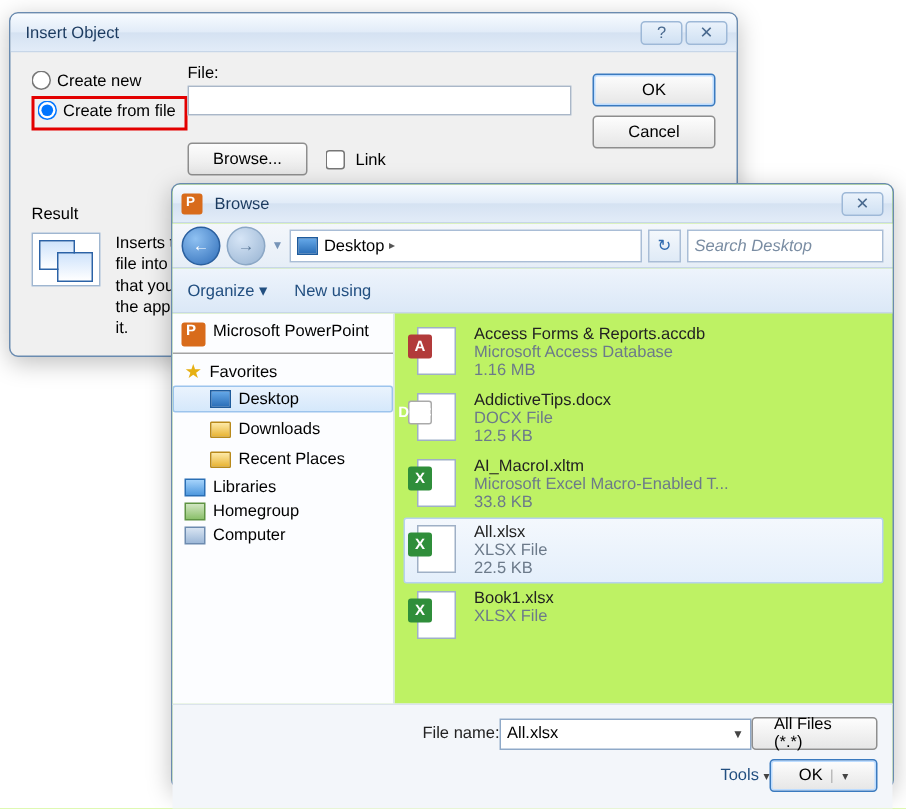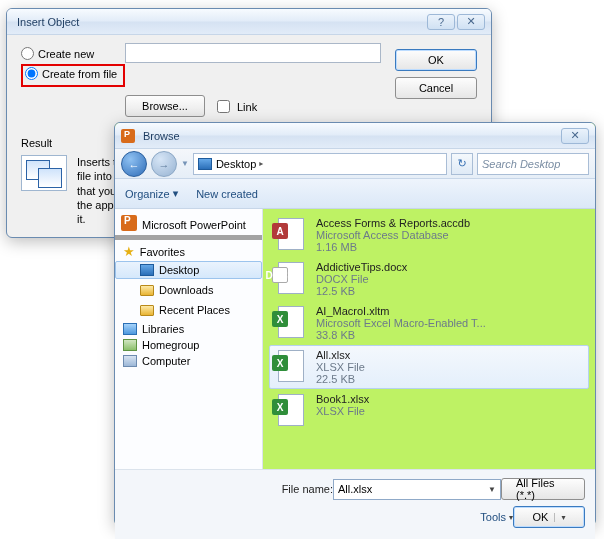--- a/index.html
+++ b/index.html
@@ -41,37 +41,37 @@
 
 .addrrow { height: 30px; background: linear-gradient(#f4f7fb,#e6eef7); border-bottom:1px solid #c7d6e8; display:flex; align-items:center; padding:0 6px; gap:4px;}
 .navbtn { width:26px; height:26px; border-radius:50%; background:radial-gradient(circle at 35% 30%,#8fc1f2,#2f6db8);border:1px solid #2a5f9e; display:flex;align-items:center;justify-content:center;color:#fff;}
 .navbtn.fwd{background:radial-gradient(circle at 35% 30%,#d6e5f6,#97b3d2);color:#5c7999;border-color:#8ba7c5;}
 .navsep{font-size:8px;color:#7694b7;}
 .addrbar { flex:1; height:22px; border:1px solid #a9bdd6; background:#fff; display:flex; align-items:center; padding:0 4px; gap:4px;}
 .addrbar .seg { display:flex; align-items:center; gap:3px;}
 .addrbar .arr { font-size:8px; color:#555;}
 .deskicon{width:14px;height:12px;background:linear-gradient(#65a8e8,#2b6fb8);border:1px solid #1e5b9c;}
 .refbtn{width:22px;height:22px;border:1px solid #a9bdd6;background:linear-gradient(#f4f8fc,#dfeaf6);display:flex;align-items:center;justify-content:center;color:#2f6ab0;}
-.searchbox{width:112px;height:22px;border:1px solid #a9bdd6;background:#fff;display:flex;align-items:center;padding:0 4px;color:#7a8da3;font-style:italic;}
+.searchbox{width:131px;height:22px;border:1px solid #a9bdd6;background:#fff;display:flex;align-items:center;padding:0 4px;color:#7a8da3;font-style:italic;}
 
 .toolbar { height:30px; background:linear-gradient(#eef4fc,#dbe8f7); border-bottom:1px solid #c7d6e8; display:flex; align-items:center; padding:0 10px; gap:18px;}
 .toolbar .tbitem{color:#224f80; display:flex; align-items:center; gap:3px;}
 
 .split { display:flex; height:260px; }
 .tree { width:148px; border-right:1px solid #dbe3ec; overflow:hidden; background:#fcfdff; padding-top:2px;}
 .tree .grp { margin:4px 0 2px 8px; display:flex; align-items:center; gap:5px;}
 .tree .item { margin:2px 0; padding:2px 4px 2px 24px; display:flex; align-items:center; gap:5px; border:1px solid transparent; border-radius:2px;}
 .tree .item.sel { background:linear-gradient(#eaf3fd,#d5e8fb); border-color:#9cc4ed;}
 .foldericn{width:14px;height:11px;background:linear-gradient(#fde9a7,#e8b434);border:1px solid #b8891a;border-radius:1px;}
 .staricn{color:#e6b014;font-size:13px;}
 .libicn{width:14px;height:12px;background:linear-gradient(#a5d3fb,#4e98de);border:1px solid #2a6fb5;}
 .compicn{width:14px;height:12px;background:linear-gradient(#d8e4f2,#9db8d8);border:1px solid #6d8bb0;}
 .hgicn{width:14px;height:12px;background:linear-gradient(#d1e6c2,#8bc06b);border:1px solid #5e9443;}
 
-.ppshort{display:flex;align-items:flex-end;gap:5px;padding:4px 6px;border-bottom:5px solid #a3a3a3;margin-bottom:4px;}
+.ppshort{display:flex;align-items:flex-start;gap:5px;padding:4px 6px;border-bottom:1px solid #a3a3a3;margin-bottom:4px;}
 .ppshort .ppico{width:16px;height:16px;background:#d86b1b;border-radius:2px;position:relative;}
 .ppshort .ppico::after{content:"P";color:#fff;font-weight:bold;font-size:10px;position:absolute;left:3px;top:0;}
 
 .filepane{flex:1; overflow:hidden; padding:4px 6px;}
 .frow{display:flex;gap:8px;padding:3px 4px;border:1px solid transparent;border-radius:2px;align-items:flex-start;}
 .frow.sel{background:linear-gradient(#f4f8fd,#e4effb);border-color:#b6d2ef;}
 .ficon{width:34px;height:34px;flex-shrink:0;display:flex;align-items:center;justify-content:center;position:relative;}
 .ficon .page{width:26px;height:32px;background:#fff;border:1px solid #9fb0c6;position:relative;}
 .ficon .badge{position:absolute;left:-2px;top:6px;width:16px;height:16px;border-radius:2px;display:flex;align-items:center;justify-content:center;color:#fff;font-weight:bold;font-size:10px;}
 .b-access{background:#b23a3a;}
@@ -107,20 +107,21 @@
       <span>Create new</span>
     </div>
     <div class="highlight">
       <div class="radio">
         <input type="radio" checked="" style="">
         <span>Create from file</span>
       </div>
     </div>
 
     <div class="filefield">
+      <div class="lbl">File:</div>
       <input type="text" value="" style="">
     </div>
 
     <div class="btn default ok">
         <span>OK</span>
       </div>
     <div class="btn cancel">
         <span>Cancel</span>
       </div>
     <div class="btn browse">
@@ -169,21 +170,21 @@
       <span>Search Desktop</span>
     </div>
   </div>
 
   <div class="toolbar">
     <div class="tbitem">
       <span>Organize</span>
         <span class="arr">▾</span>
     </div>
     <div class="tbitem">
-      <span>New created</span>
+      <span>New using</span>
     </div>
   </div>
 
   <div class="split">
     <div class="tree">
       <div class="ppshort">
         <span class="ppico"></span>
         <span>Microsoft PowerPoint</span>
       </div>
       <div class="grp">

